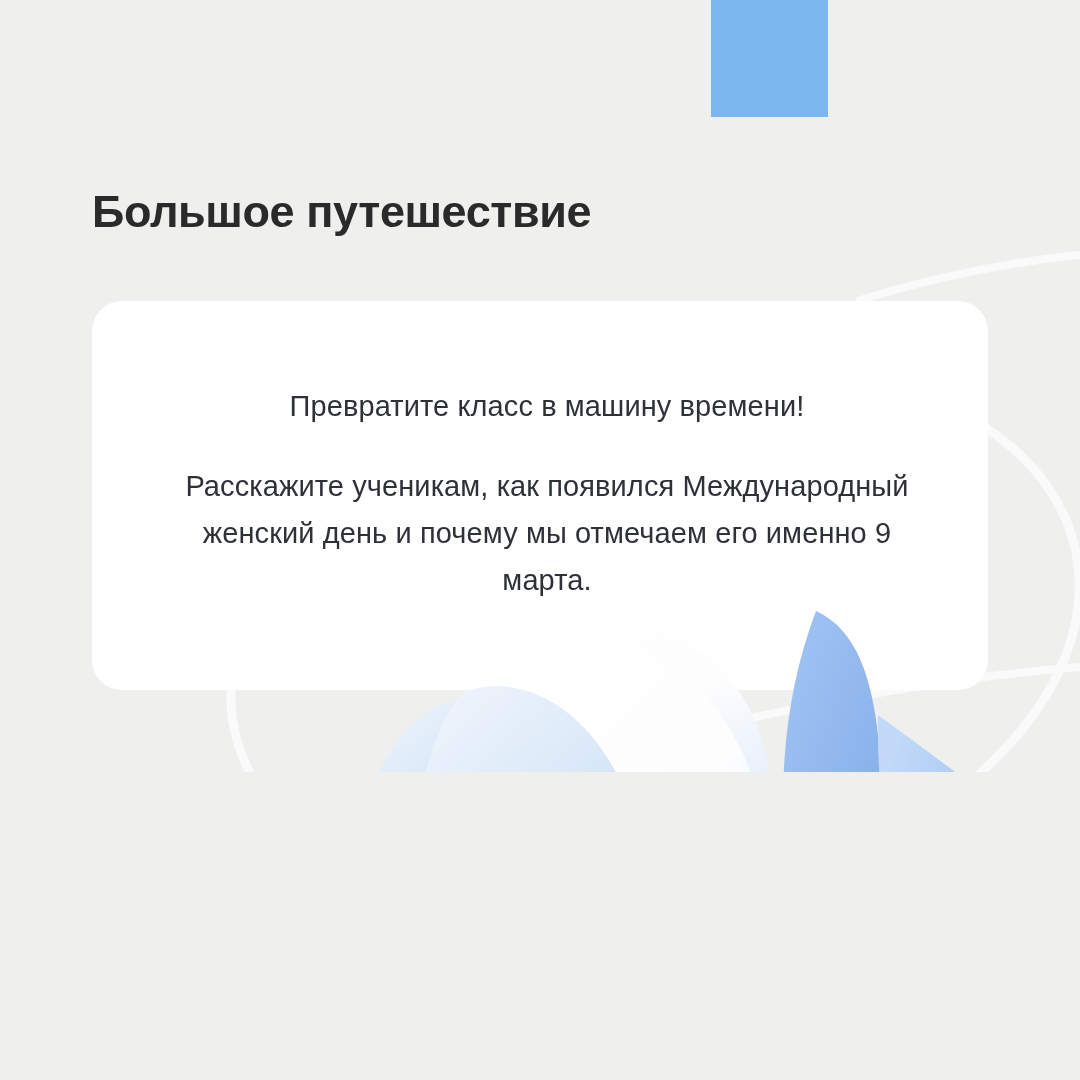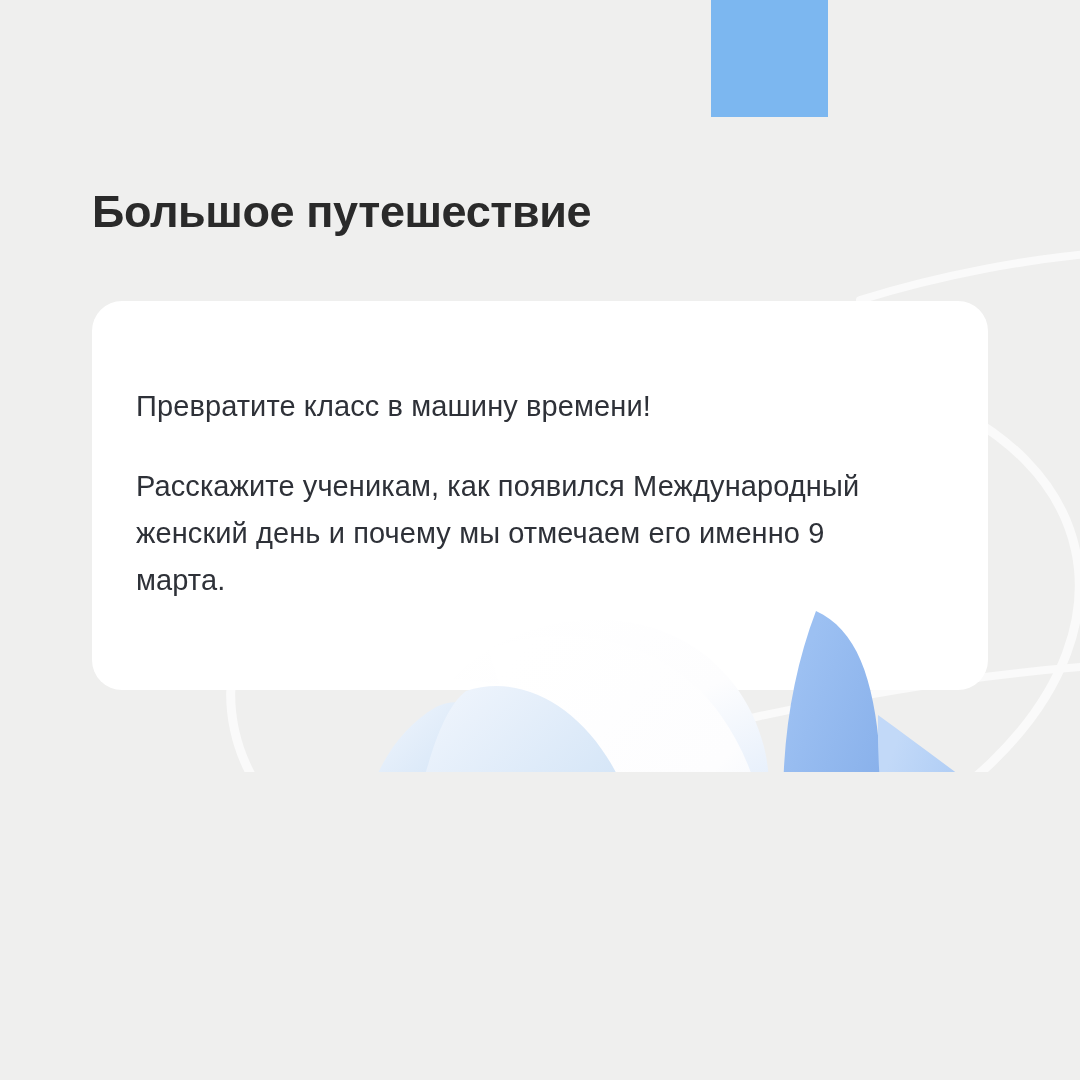--- a/index.html
+++ b/index.html
@@ -69,23 +69,24 @@
     left: 92px;
     top: 301px;
     width: 896px;
     height: 389px;
     background: #ffffff;
     border-radius: 30px;
   }
 
   .card-body {
     position: absolute;
-    left: 44px;
+    left: 75px;
     top: 82px;
     width: 760px;
+    text-align: center;
   }
 
   .para {
     font-size: 29px;
     line-height: 47px;
     color: #2e3138;
     margin: 0;
     letter-spacing: 0.1px;
   }
   .para + .para {

